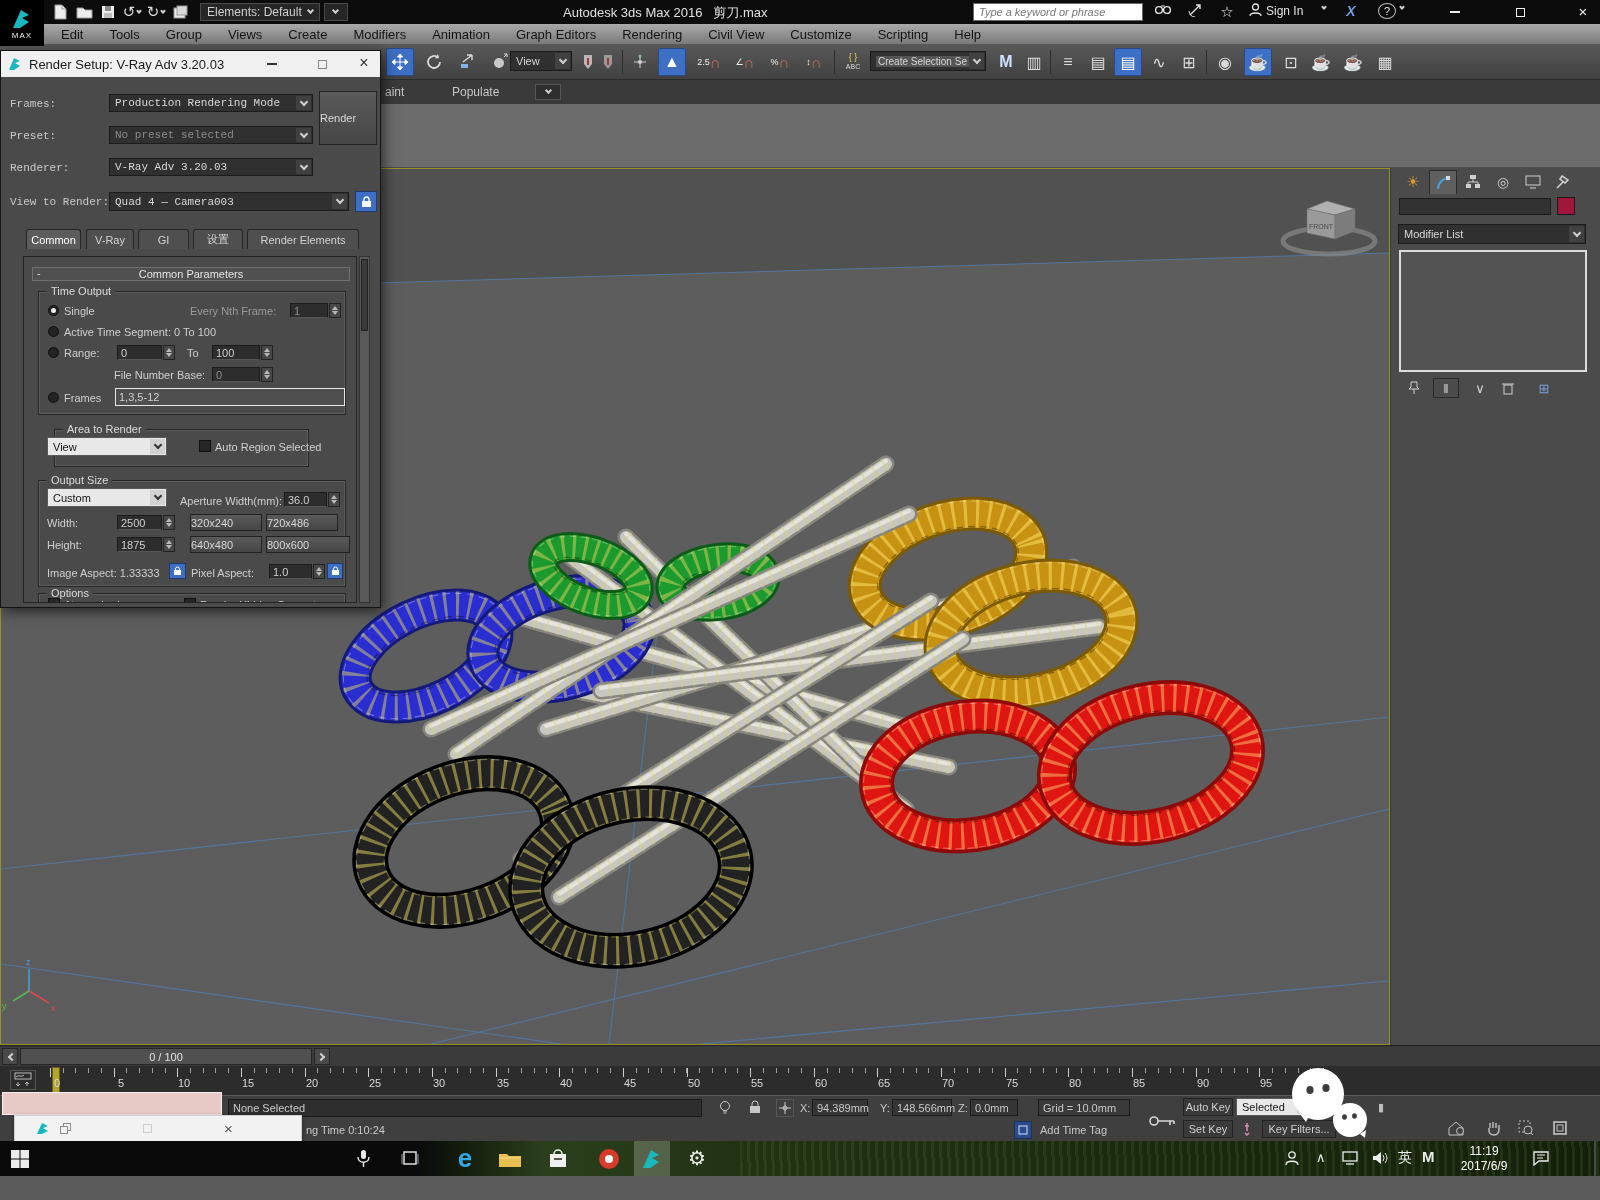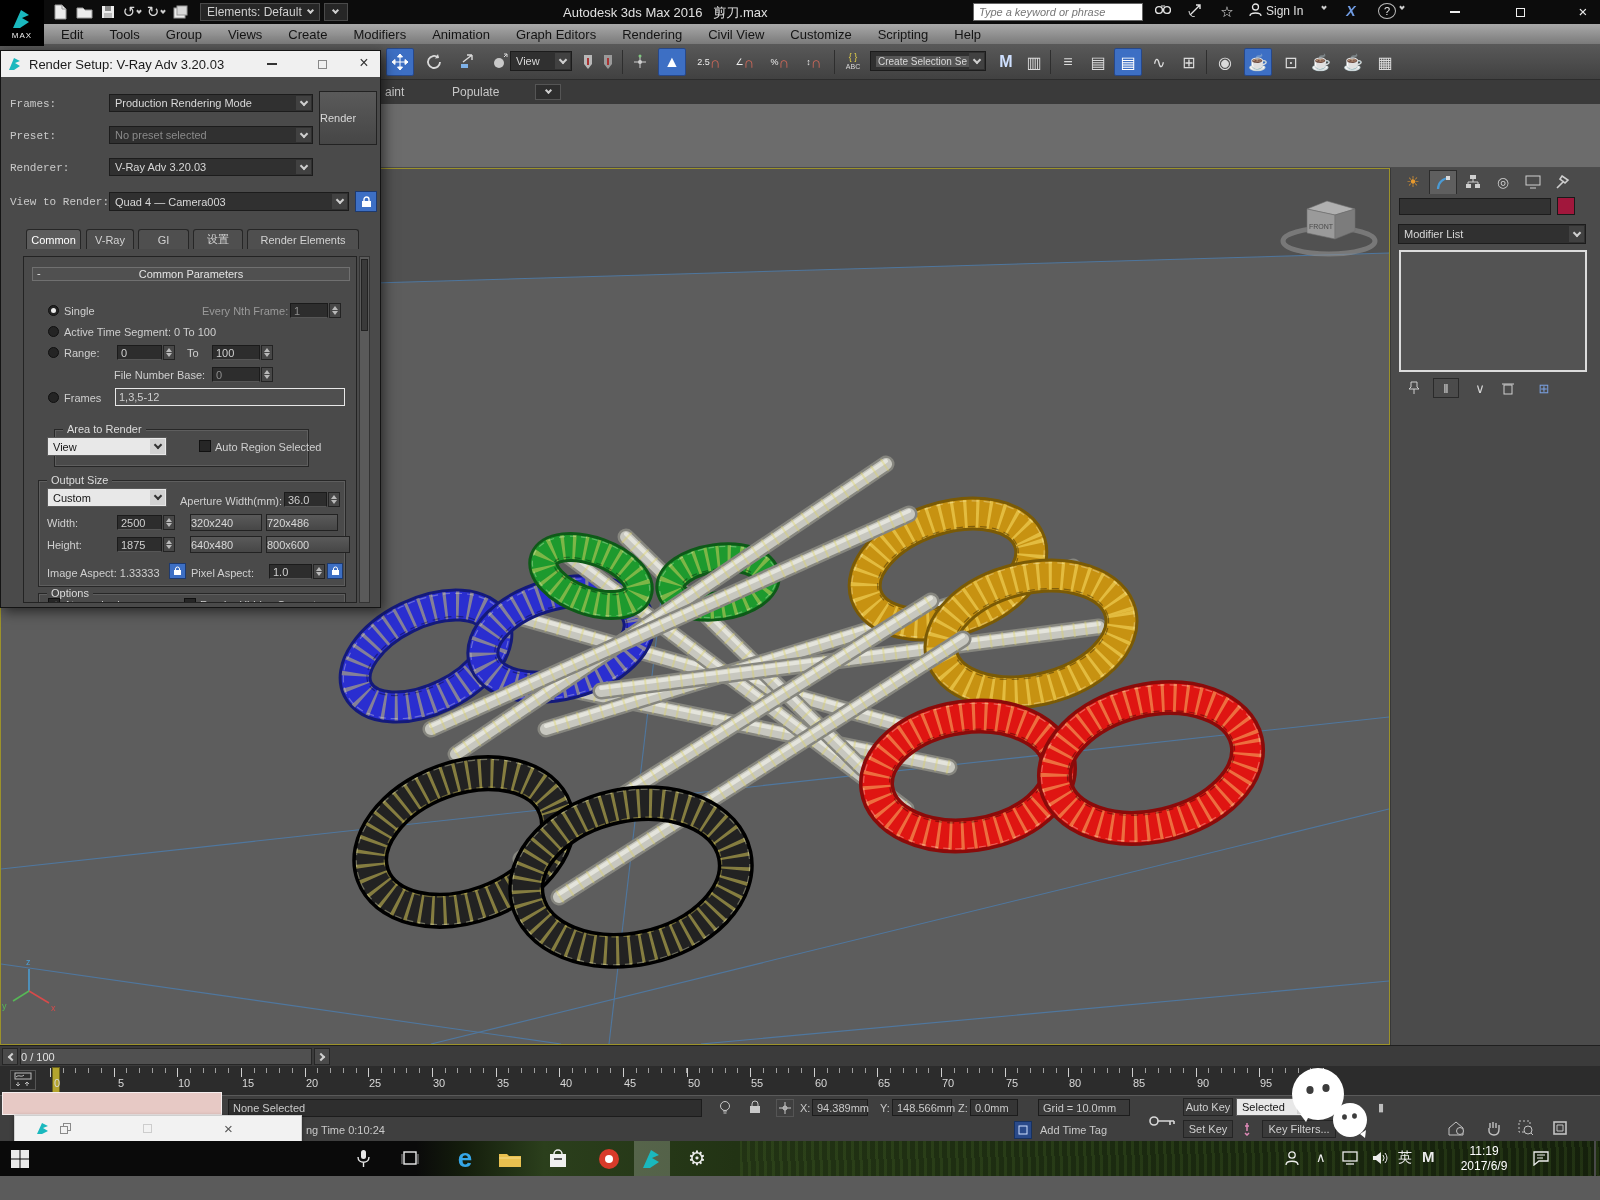--- a/index.html
+++ b/index.html
@@ -23,21 +23,21 @@
 .bar{width:10px;height:2px;background:#eee;display:inline-block}
 
 .menubar{left:0;top:24px;width:1600px;height:20px;background:linear-gradient(#a9a9a9,#7a7a7a);z-index:20;display:flex;align-items:center;padding-left:48px}
 .mitem{padding:0 13px;color:#141414;font-size:13px;height:20px;display:flex;align-items:center}
 
 .toolbar{left:0;top:44px;width:1600px;height:36px;background:linear-gradient(#595959,#414141);border-bottom:1px solid #2c2c2c;z-index:10}
 .tbi{position:absolute;top:4px;width:28px;height:28px;display:flex;align-items:center;justify-content:center;color:#dadada;font-size:16px;border-radius:2px}
 .tbi.on{background:#3d6fc4;border:1px solid #27488a}
 .tbi small{font-size:9px}
 .vsep{position:absolute;top:6px;width:1px;height:24px;background:#2e2e2e}
-.dd{position:absolute;background:#303030;border:1px solid #1c1c1c;color:#d8d8d8;font-size:11px;display:flex;align-items:center;padding:0 5px;font-family:Liberation Sans, sans-serif}
+.dd{position:absolute;background:#303030;border:1px solid #1c1c1c;color:#d8d8d8;font-size:11px;display:flex;align-items:center;padding:0 5px;font-family:Liberation Mono, monospace}
 .dd .arr,.ddl .arr{position:absolute;right:1px;top:1px;bottom:1px;width:15px;background:#414141;display:flex;align-items:center;justify-content:center}
 .ddl{position:absolute;background:#e8e8e8;border:1px solid #5a5a5a;color:#141414;font-size:11px;display:flex;align-items:center;padding:0 5px;font-family:"Liberation Sans",sans-serif}
 .ddl .arr{background:#d2d2d2}
 .chev{width:6px;height:6px;border-right:2px solid #cfcfcf;border-bottom:2px solid #cfcfcf;transform:rotate(45deg);margin-top:-3px}
 .chevd{border-color:#333}
 .magnet{color:#d86a5a;font-size:15px;font-weight:bold}
 
 .ribtabs{left:0;top:80px;width:1600px;height:24px;background:#3a3a3a;z-index:5;color:#c6c6c6;font-size:12px}
 .ribbody{left:0;top:104px;width:1600px;height:64px;background:#6c6c6c;border-bottom:1px solid #4c4c4c;z-index:5}
 
@@ -657,23 +657,26 @@
         <span>Render Elements</span>
       </div>
     <style>.tab{top:178px}</style>
 
     <div class="content">
       <div class="roll">
         <span class="abs" style="left:4px;top:-1px">-</span>
         <span>Common Parameters</span>
       </div>
 
+      <div class="grp" style="left:14px;top:34px;width:308px;height:124px">
+        <span class="lg">Time Output</span>
+      </div>
       <span class="radio on" style="left:24px;top:48px"></span>
       <span class="lab" style="left:40px;top:48px">Single</span>
-      <span class="lab" style="left:178px;top:48px;color:#9a9a9a">Every Nth Frame:</span>
+      <span class="lab" style="left:166px;top:48px;color:#9a9a9a">Every Nth Frame:</span>
       <div class="fld" style="left:266px;top:46px;width:38px;height:15px;color:#8f8f8f">
           <span>1</span>
         </div>
       <div class="spin" style="left:305px;top:46px;height:15px">
           <i class="up"></i>
           <i class="dn"></i>
         </div>
 
       <span class="radio" style="left:24px;top:69px"></span>
       <span class="lab" style="left:40px;top:69px">Active Time Segment:</span>
@@ -807,21 +810,21 @@
 
     <div class="abs" style="left:358px;top:205px;width:11px;height:347px;background:#5a5a5a;border:1px solid #333">
       <div class="abs" style="left:1px;top:2px;width:7px;height:72px;background:#3a3a3a;border:1px solid #222"></div>
     </div>
   </div>
 
   <div class="abs tslider">
     <div class="abs flex" style="left:2px;top:2px;width:16px;height:17px;background:#4a4a4a;border:1px solid #262626;justify-content:center">
         <i class="chev" style="transform:rotate(135deg);margin:0 0 0 3px"></i>
       </div>
-    <div class="abs flex" style="left:20px;top:2px;width:292px;height:17px;background:#505050;border:1px solid #262626;justify-content:flex-start;font-size:11px;color:#e2e2e2">
+    <div class="abs flex" style="left:20px;top:2px;width:292px;height:17px;background:#505050;border:1px solid #262626;justify-content:center;font-size:11px;color:#e2e2e2">
         <span>0 / 100</span>
       </div>
     <div class="abs flex" style="left:314px;top:2px;width:16px;height:17px;background:#4a4a4a;border:1px solid #262626;justify-content:center">
         <i class="chev" style="transform:rotate(-45deg);margin:0 3px 0 0"></i>
       </div>
   </div>
 
   <div class="abs trackbar">
     <div class="abs" style="left:10px;top:4px;width:26px;height:20px;border:1px solid #555;display:flex;flex-direction:column;align-items:center;justify-content:center">
       <svg width="18" height="16">

